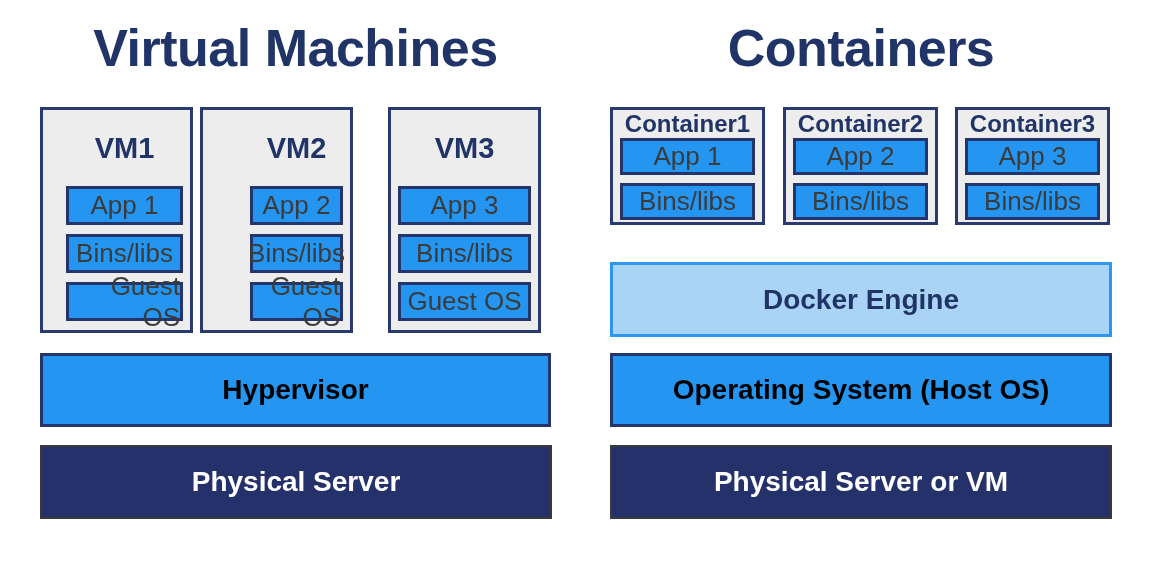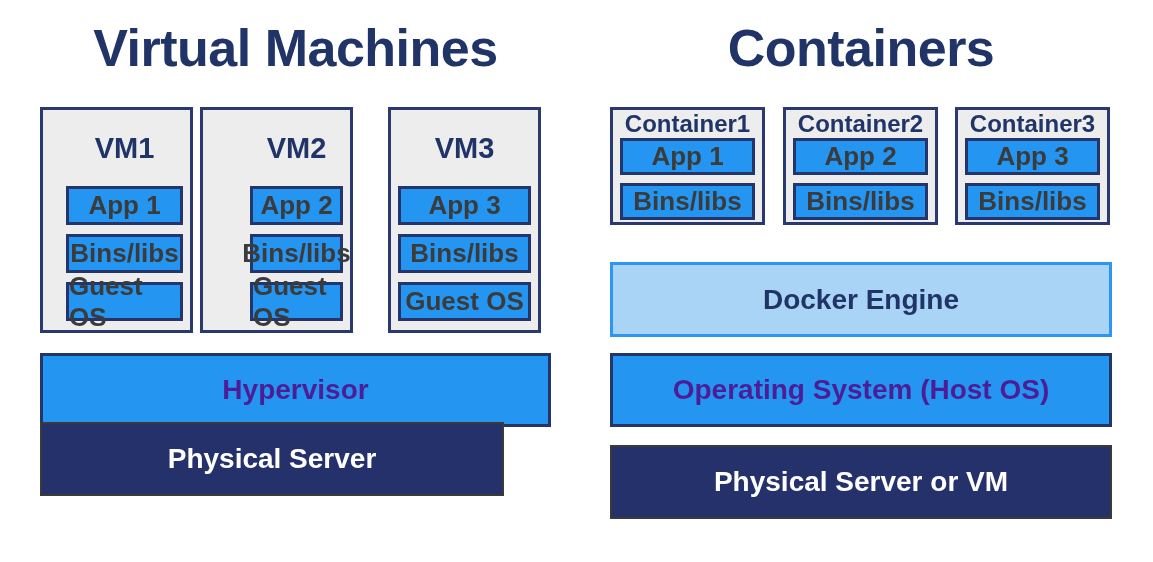--- a/index.html
+++ b/index.html
@@ -44,44 +44,45 @@
     color: var(--title-navy, #203468);
   }
   .vm .stack-name { height: 76px; font-size: 29px; }
   .container-box .stack-name { height: 37px; font-size: 24px; }
 
   .layer {
     box-sizing: border-box;
     background: var(--bright-blue, #2496F2);
     border: 3px solid var(--inner-border-navy, #24356B);
     display: flex; align-items: center; justify-content: center;
-    font-weight: bold;
+    font-weight: normal;
     font-size: 26px;
     color: var(--dark-text, #3B3B3B);
+    text-align: right;
   }
   .vm .layer { height: 39px; margin: 0 7px 9px; }
   .container-box .layer { height: 41px; margin: 0 7px 8px; }
 
   .bar {
     position: absolute;
     box-sizing: border-box;
     display: flex; align-items: center; justify-content: center;
     font-weight: bold;
     font-size: 28px;
   }
   .hypervisor     { left: 40px;  top: 353px; width: 511px; height: 74px; }
-  .physical-left  { left: 40px;  top: 422px; width: 464px; height: 74px; }
+  .physical-left  { left: 40px;  top: 445px; width: 512px; height: 74px; }
   .docker         { left: 610px; top: 262px; width: 502px; height: 75px; }
   .hostos         { left: 610px; top: 353px; width: 502px; height: 74px; }
   .physical-right { left: 610px; top: 445px; width: 502px; height: 74px; }
 
   .blue-bar {
     background: var(--bright-blue, #2496F2);
     border: 3px solid var(--inner-border-navy, #24356B);
-    color: #4c1d95;
+    color: #000000;
   }
   .navy-bar {
     background: var(--navy-fill, #25316B);
     border: 2px solid var(--charcoal-border, #3A3A3A);
     color: #FFFFFF;
   }
   .light-bar {
     background: var(--light-blue-fill, #AAD4F6);
     border: 3px solid var(--light-blue-border, #2D96F0);
     color: var(--title-navy, #203468);

